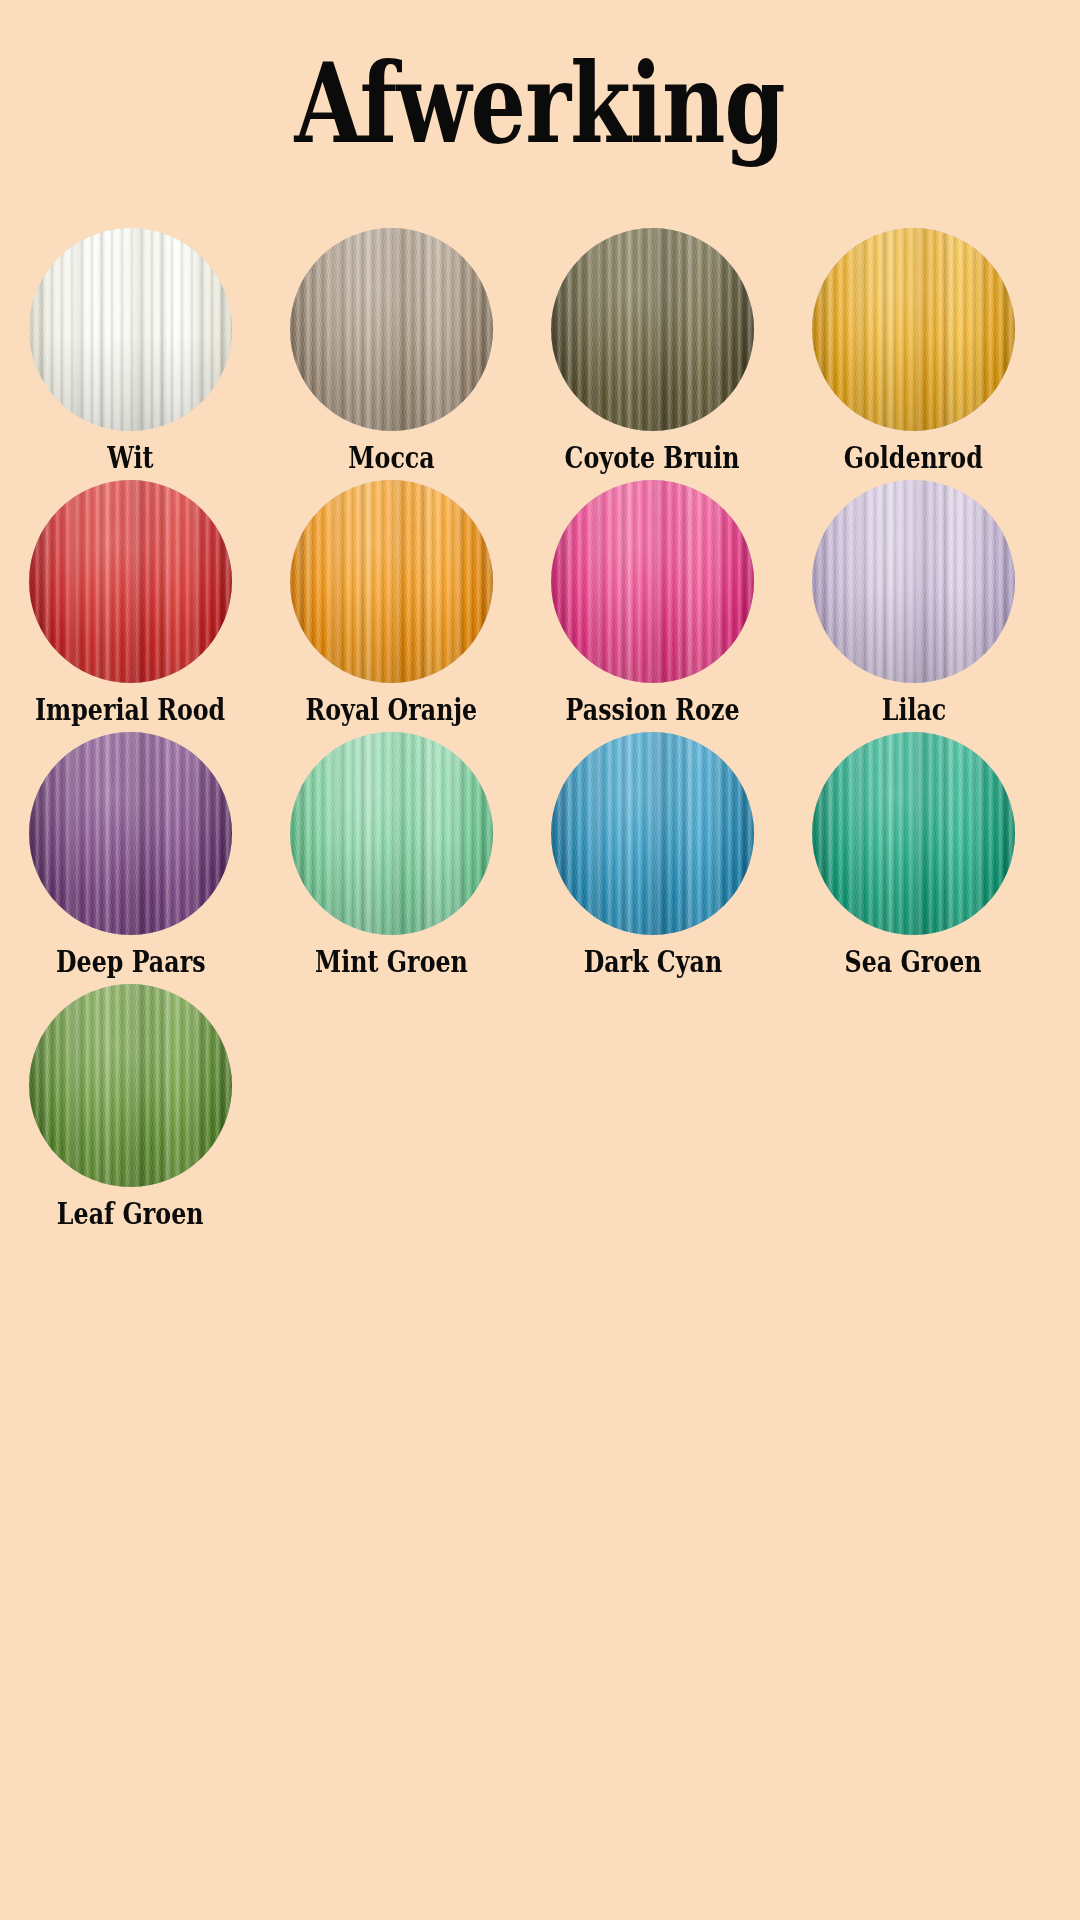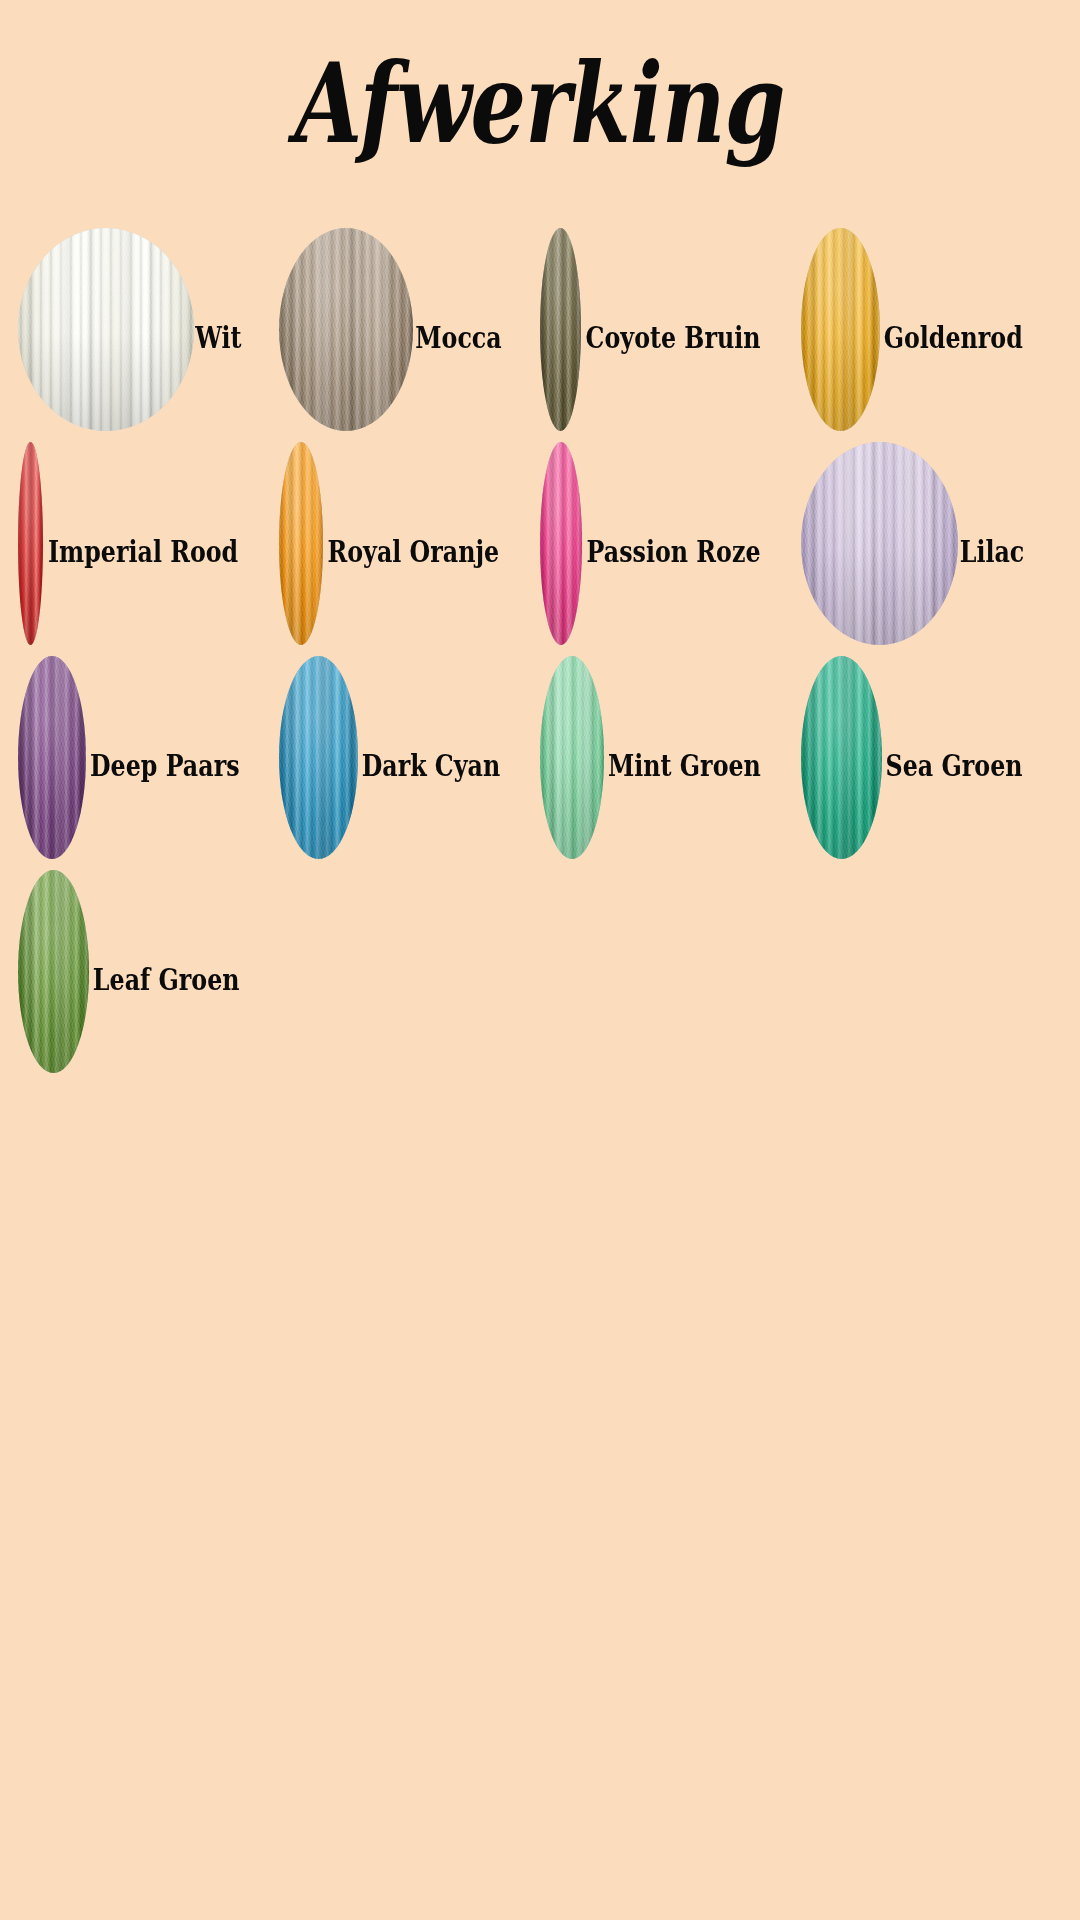--- a/index.html
+++ b/index.html
@@ -25,21 +25,20 @@
 
   
   .title-wrap {
     position:absolute;
     top:0; left:0;
     width:1080px;
     height:205px;
     display:flex;
     align-items:center;
     justify-content:center;
-    font-style:italic;
   }
 
   .title {
     font-family:"DejaVu Serif", serif;
     font-weight:700;
     font-size:90px;
     line-height:1;
     color:#0B0B0B;
     letter-spacing:-1px;
     transform:scaleY(1.22) scaleX(0.97);
@@ -54,21 +53,21 @@
     width:1044px;
     display:flex;
     flex-wrap:wrap;
   }
 
   .cell {
     width:225px;
     margin-right:36px;
     margin-bottom:11px;
     display:flex;
-    flex-direction:row;
+    flex-direction:column;
     align-items:center;
   }
   .cell:nth-child(4n) { margin-right:0; }
 
   
   .swatch {
     position:relative;
     width:203px;
     height:203px;
     border-radius:50%;
@@ -265,40 +264,40 @@
           <div class="base" style="background: linear-gradient(90deg, rgb(78, 38, 86) 0%, rgb(107, 58, 117) 14%, rgb(133, 80, 143) 36%, rgb(107, 58, 117) 56%, rgb(133, 80, 143) 72%, rgb(107, 58, 117) 86%, rgb(78, 38, 86) 100%);"></div>
           <div class="strands"></div>
           <div class="bands"></div>
           <div class="braid"></div>
           <div class="shade"></div>
         </div>
         <div class="label">Deep Paars</div>
       </div>
       <div class="cell">
         <div class="swatch">
+          <div class="base" style="background: linear-gradient(90deg, rgb(81, 176, 121) 0%, rgb(114, 204, 149) 14%, rgb(146, 220, 176) 36%, rgb(114, 204, 149) 56%, rgb(146, 220, 176) 72%, rgb(114, 204, 149) 86%, rgb(81, 176, 121) 100%);"></div>
+          <div class="strands"></div>
+          <div class="bands"></div>
+          <div class="braid"></div>
+          <div class="shade"></div>
+        </div>
+        <div class="label">Mint Groen</div>
+      </div>
+      <div class="cell">
+        <div class="swatch">
           <div class="base" style="background: linear-gradient(90deg, rgb(19, 107, 148) 0%, rgb(35, 136, 181) 14%, rgb(60, 163, 206) 36%, rgb(35, 136, 181) 56%, rgb(60, 163, 206) 72%, rgb(35, 136, 181) 86%, rgb(19, 107, 148) 100%);"></div>
           <div class="strands"></div>
           <div class="bands"></div>
           <div class="braid"></div>
           <div class="shade"></div>
         </div>
         <div class="label">Dark Cyan</div>
       </div>
       <div class="cell">
         <div class="swatch">
-          <div class="base" style="background: linear-gradient(90deg, rgb(81, 176, 121) 0%, rgb(114, 204, 149) 14%, rgb(146, 220, 176) 36%, rgb(114, 204, 149) 56%, rgb(146, 220, 176) 72%, rgb(114, 204, 149) 86%, rgb(81, 176, 121) 100%);"></div>
-          <div class="strands"></div>
-          <div class="bands"></div>
-          <div class="braid"></div>
-          <div class="shade"></div>
-        </div>
-        <div class="label">Mint Groen</div>
-      </div>
-      <div class="cell">
-        <div class="swatch">
           <div class="base" style="background: linear-gradient(90deg, rgb(7, 128, 94) 0%, rgb(19, 158, 119) 14%, rgb(45, 182, 142) 36%, rgb(19, 158, 119) 56%, rgb(45, 182, 142) 72%, rgb(19, 158, 119) 86%, rgb(7, 128, 94) 100%);"></div>
           <div class="strands"></div>
           <div class="bands"></div>
           <div class="braid"></div>
           <div class="shade"></div>
         </div>
         <div class="label">Sea Groen</div>
       </div>
       <div class="cell">
         <div class="swatch">

